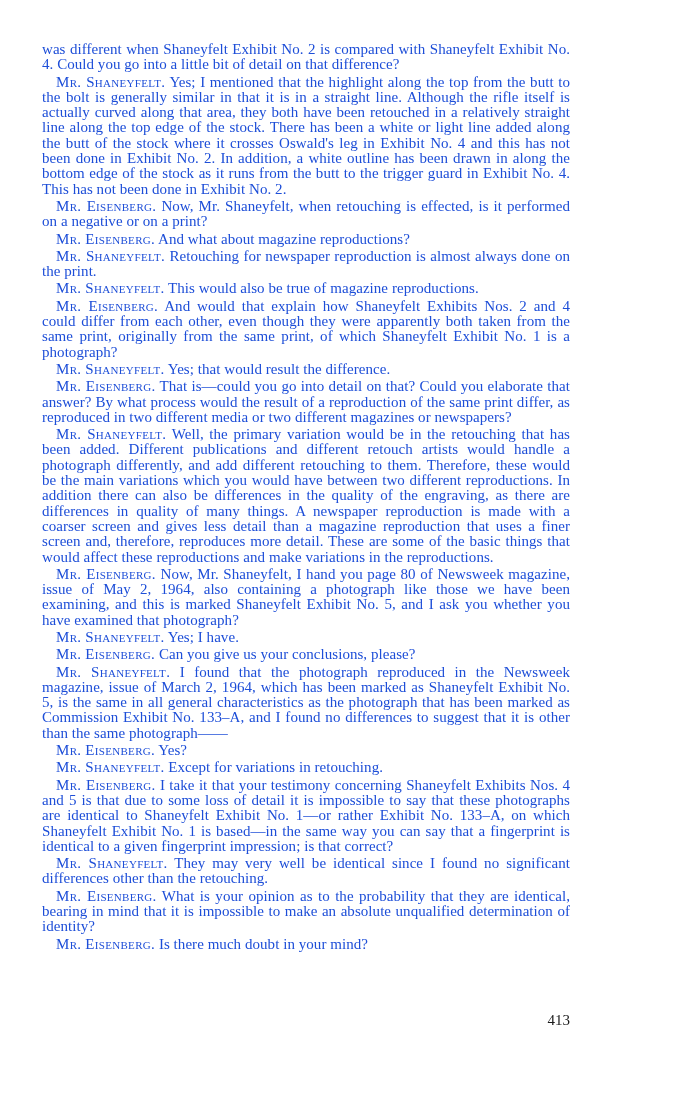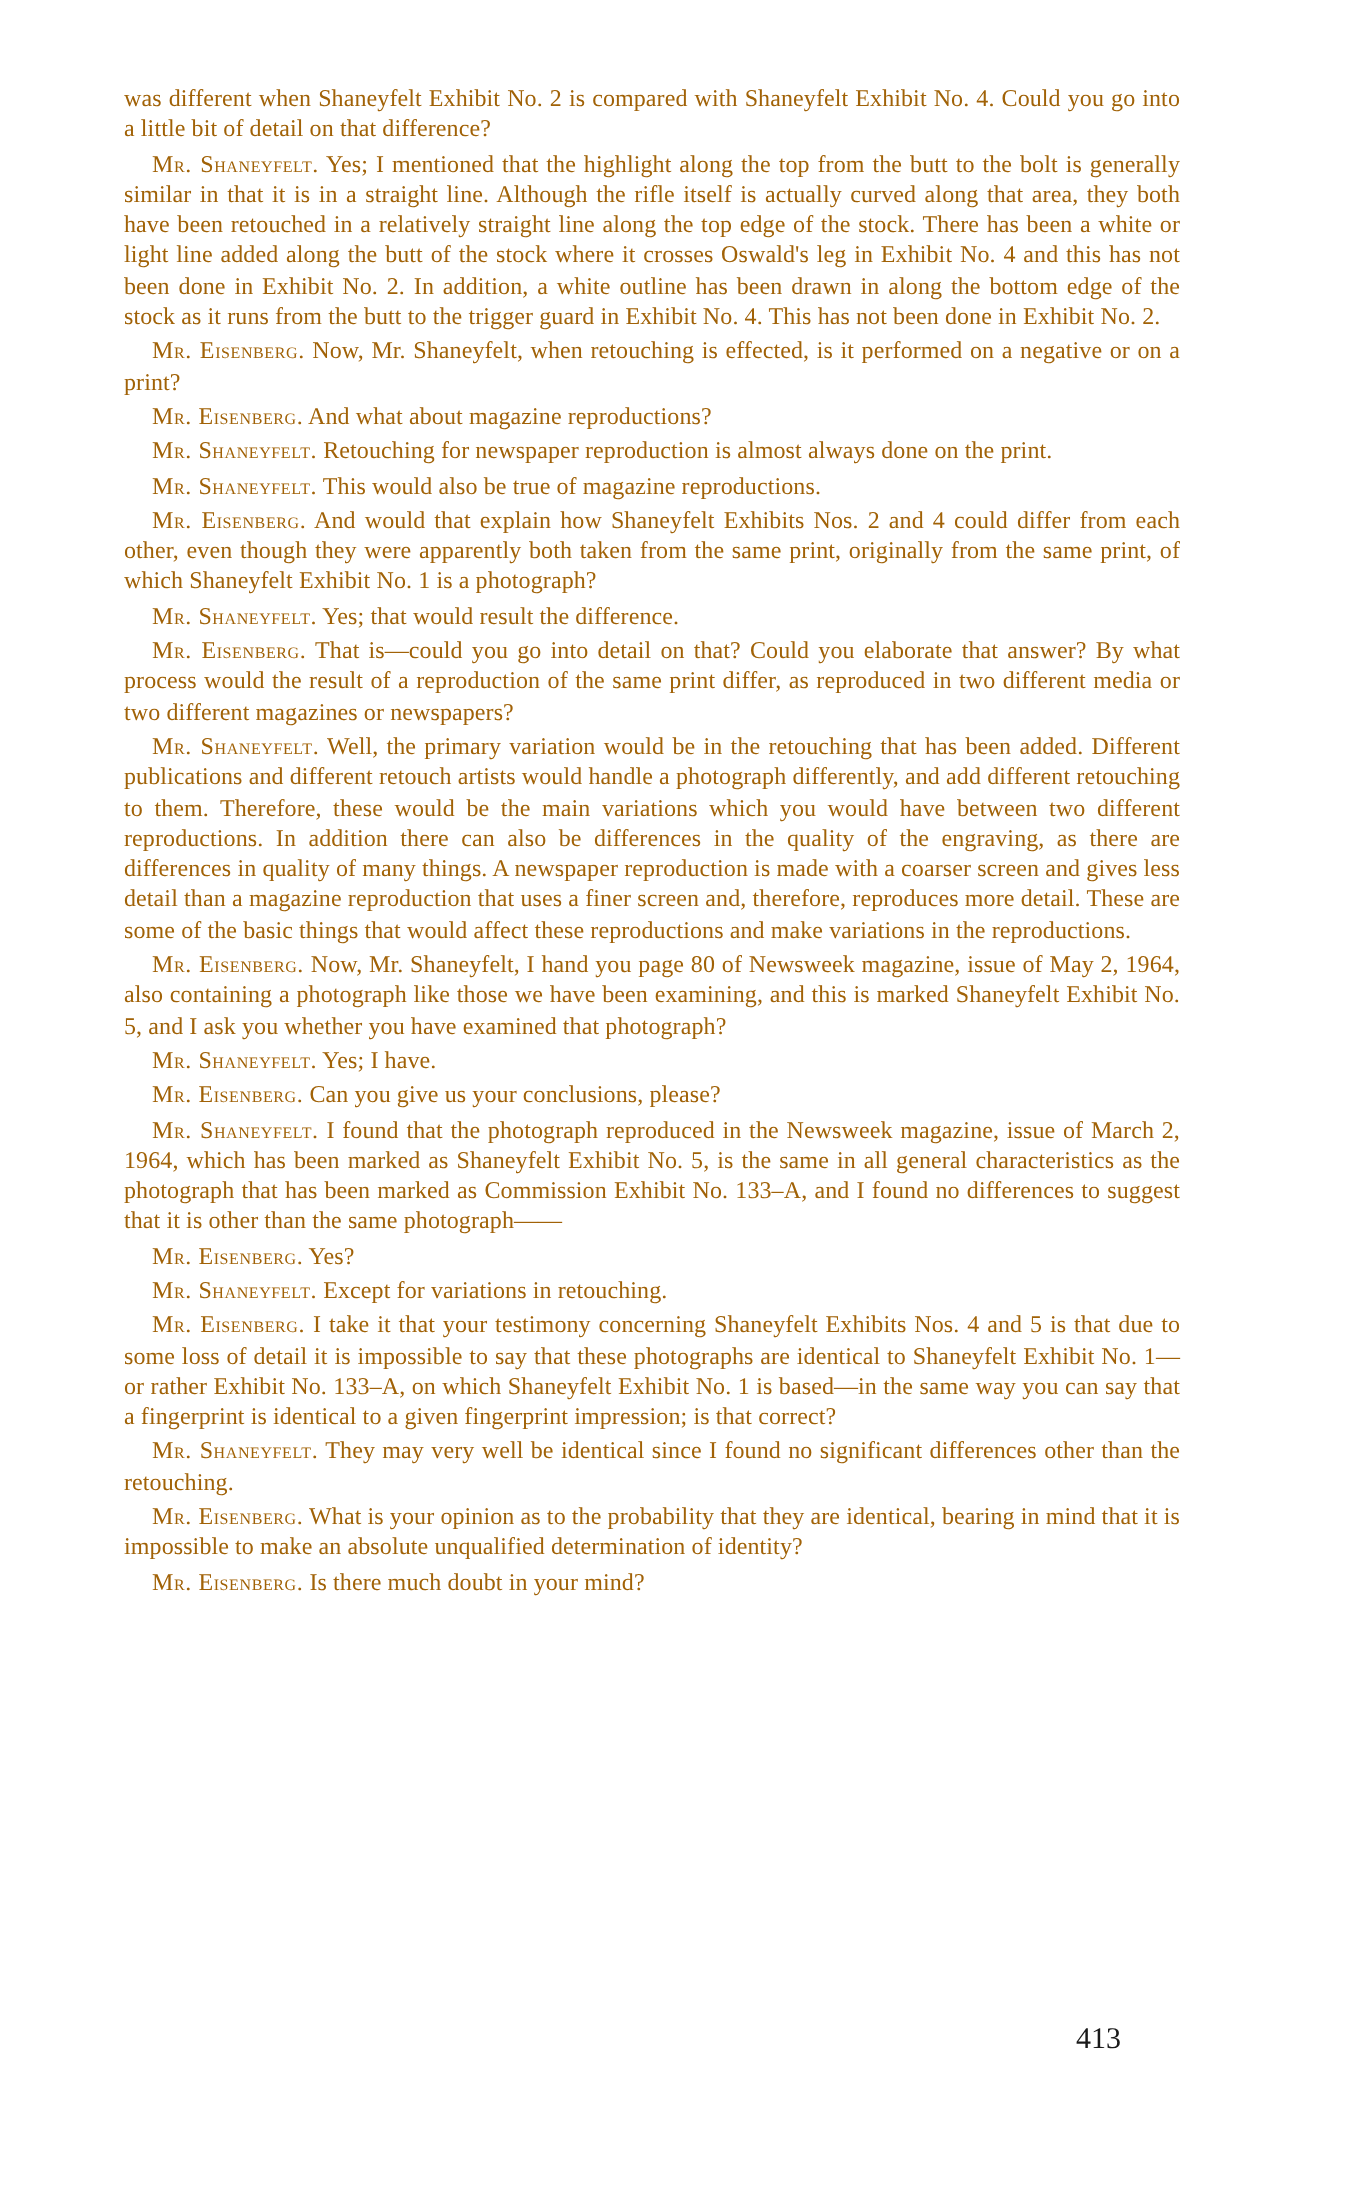--- a/index.html
+++ b/index.html
@@ -3,42 +3,42 @@
 <meta charset="utf-8">
 <style>
   html, body { margin: 0; padding: 0; background: #ffffff; }
   body { width: 684px; height: 1104px; position: relative; overflow: hidden; }
   .page {
     position: absolute;
     left: 42px;
     top: 42px;
     width: 528px;
     font-family: "Liberation Serif", "DejaVu Serif", serif;
-    font-size: 12px;
+    font-size: 15px;
     line-height: 15.3px;
-    color: #a16207;
+    color: #1d4ed8;
     text-align: justify;
     letter-spacing: 0.05px;
-    margin-left: 20px;
   }
   .para {
     margin: 0 0 2px 0;
     text-indent: 14px;
     hyphens: manual;
   }
   .para.cont { text-indent: 0; }
   .speaker {
     font-variant: small-caps;
     letter-spacing: 0.3px;
   }
   .page-number {
     position: absolute;
     left: 538px;
     top: 1012px;
     width: 32px;
+    text-align: right;
     font-family: "Liberation Serif", "DejaVu Serif", serif;
     font-size: 15px;
     color: #1a1a1a;
   }
 </style>
 </head>
 <body>
 
 <div class="page">
   <p class="para cont"><span class="speaker"></span><span>was different when Shaneyfelt Exhibit No. 2 is compared with Shaneyfelt Exhibit No. 4. Could you go into a little bit of detail on that difference?</span></p>

